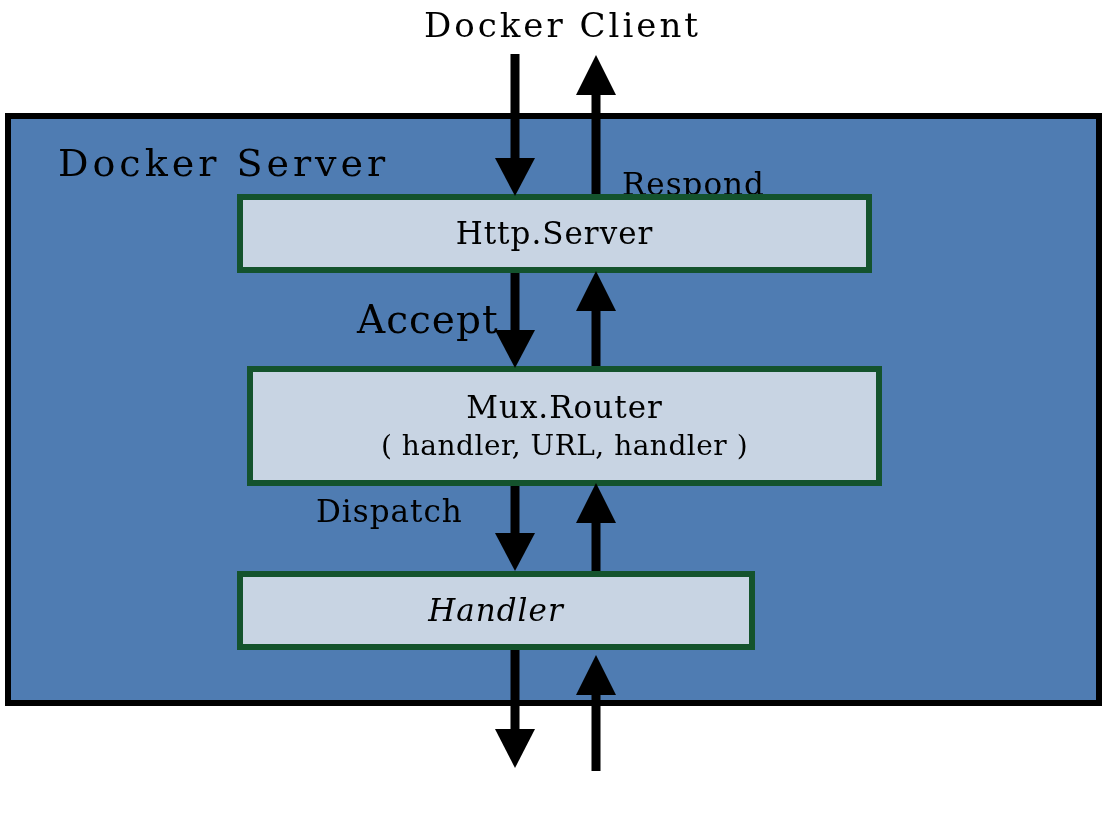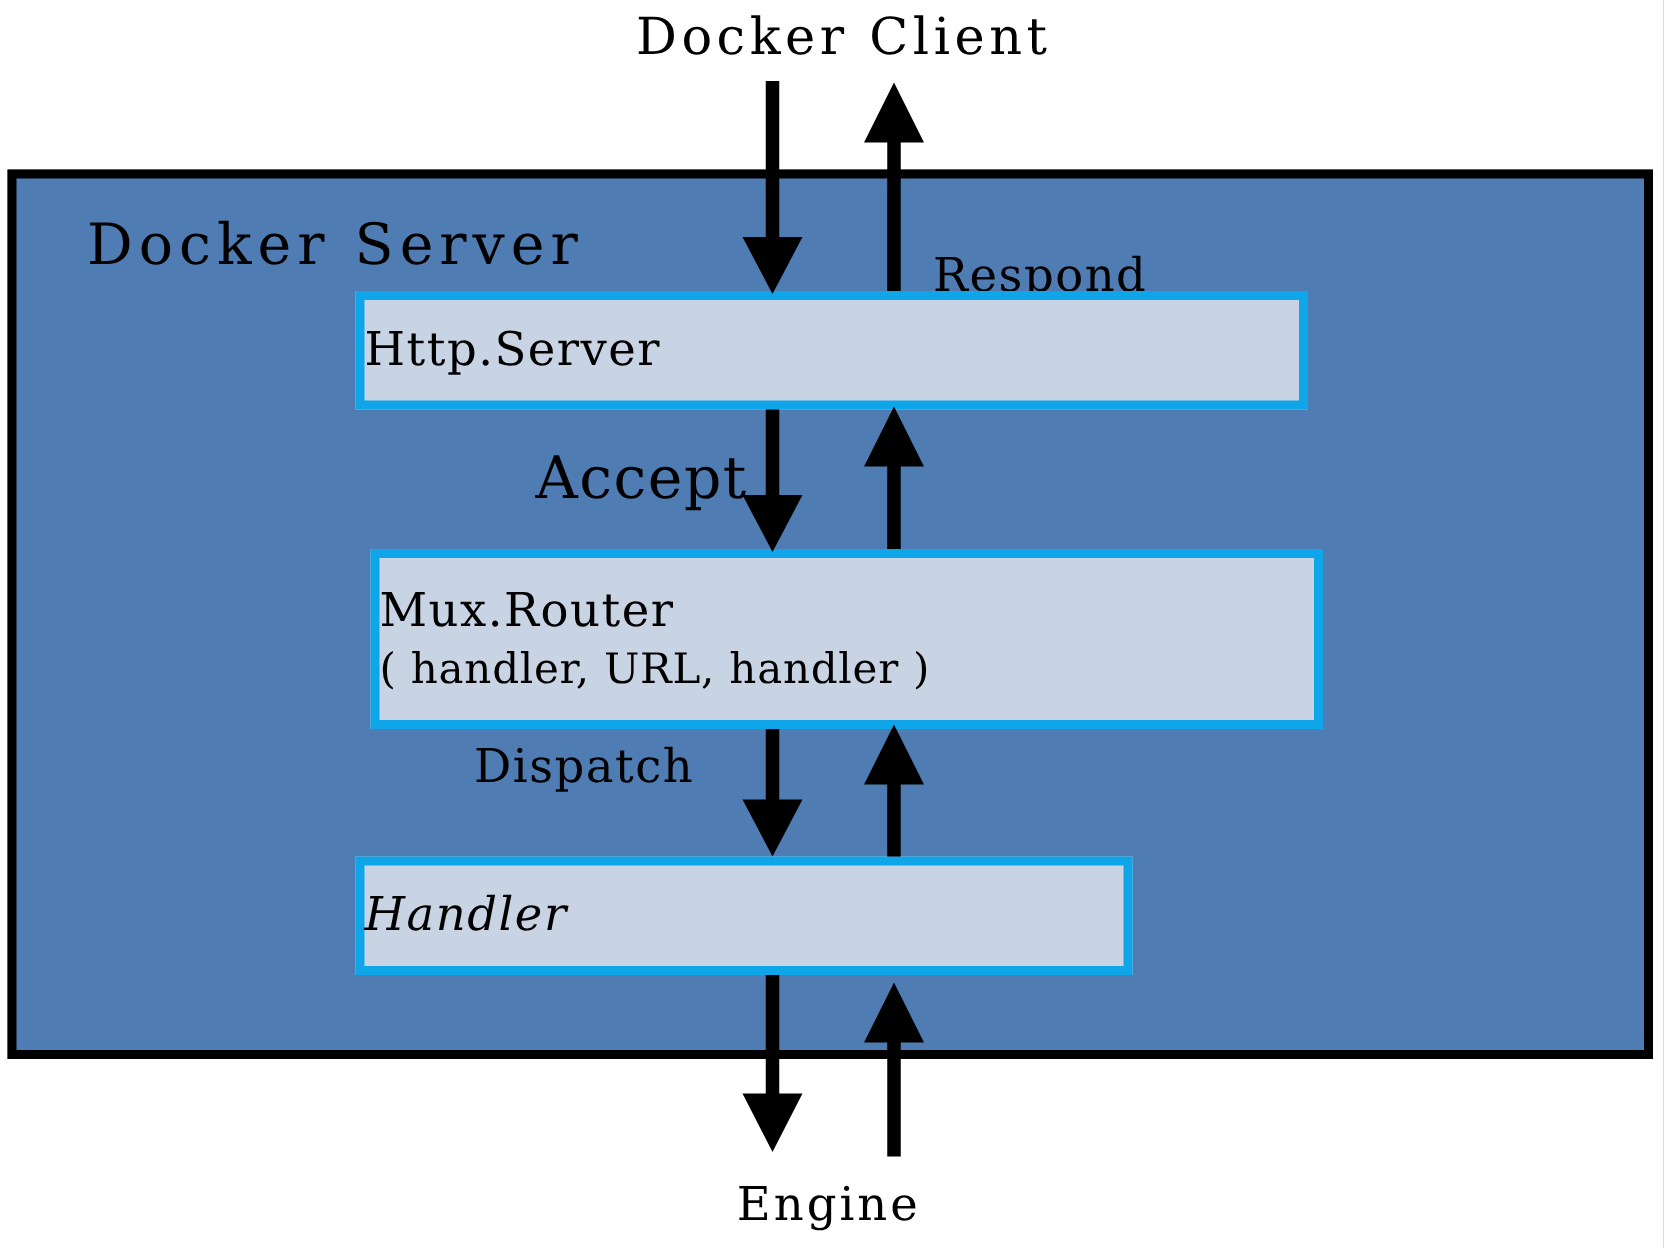--- a/index.html
+++ b/index.html
@@ -84,25 +84,25 @@
     width: 1097px;
     height: 593px;
     background: #4F7CB2;
     border: 6px solid #000000;
     box-sizing: border-box;
   }
 
   .node-box {
     position: absolute;
     background: #C8D4E3;
-    border: 6px solid #0ea5e9;
+    border: 6px solid #14532d;
     box-sizing: border-box;
     display: flex;
     flex-direction: column;
-    align-items: flex-start;
+    align-items: center;
     justify-content: center;
   }
   #http-server-box {
     left: 237px; top: 194px;
     width: 635px; height: 79px;
   }
   #mux-router-box {
     left: 237px; top: 366px;
     width: 635px; height: 120px; margin-left: 10px;
   }
@@ -154,21 +154,20 @@
 
   <div class="node-box" id="mux-router-box">
     <div class="node-title">Mux.Router</div>
     <div class="node-sub">( handler, URL, handler )</div>
   </div>
 
   <div class="node-box" id="handler-box">
     <div class="node-title">Handler</div>
   </div>
 
-  <div class="lbl lbl-mono" id="engine-label"><span>Engine</span></div>
 
   <svg id="arrow-layer" viewBox="0 0 1109 832" width="1109" height="832">
 
     <g>
       <line x1="515" y1="54" x2="515" y2="176" stroke="#000" stroke-width="9"></line>
       <polygon points="515,196 495,158 535,158"></polygon>
     </g>
 
     <g>
       <line x1="596" y1="194" x2="596" y2="86" stroke="#000" stroke-width="9"></line>

